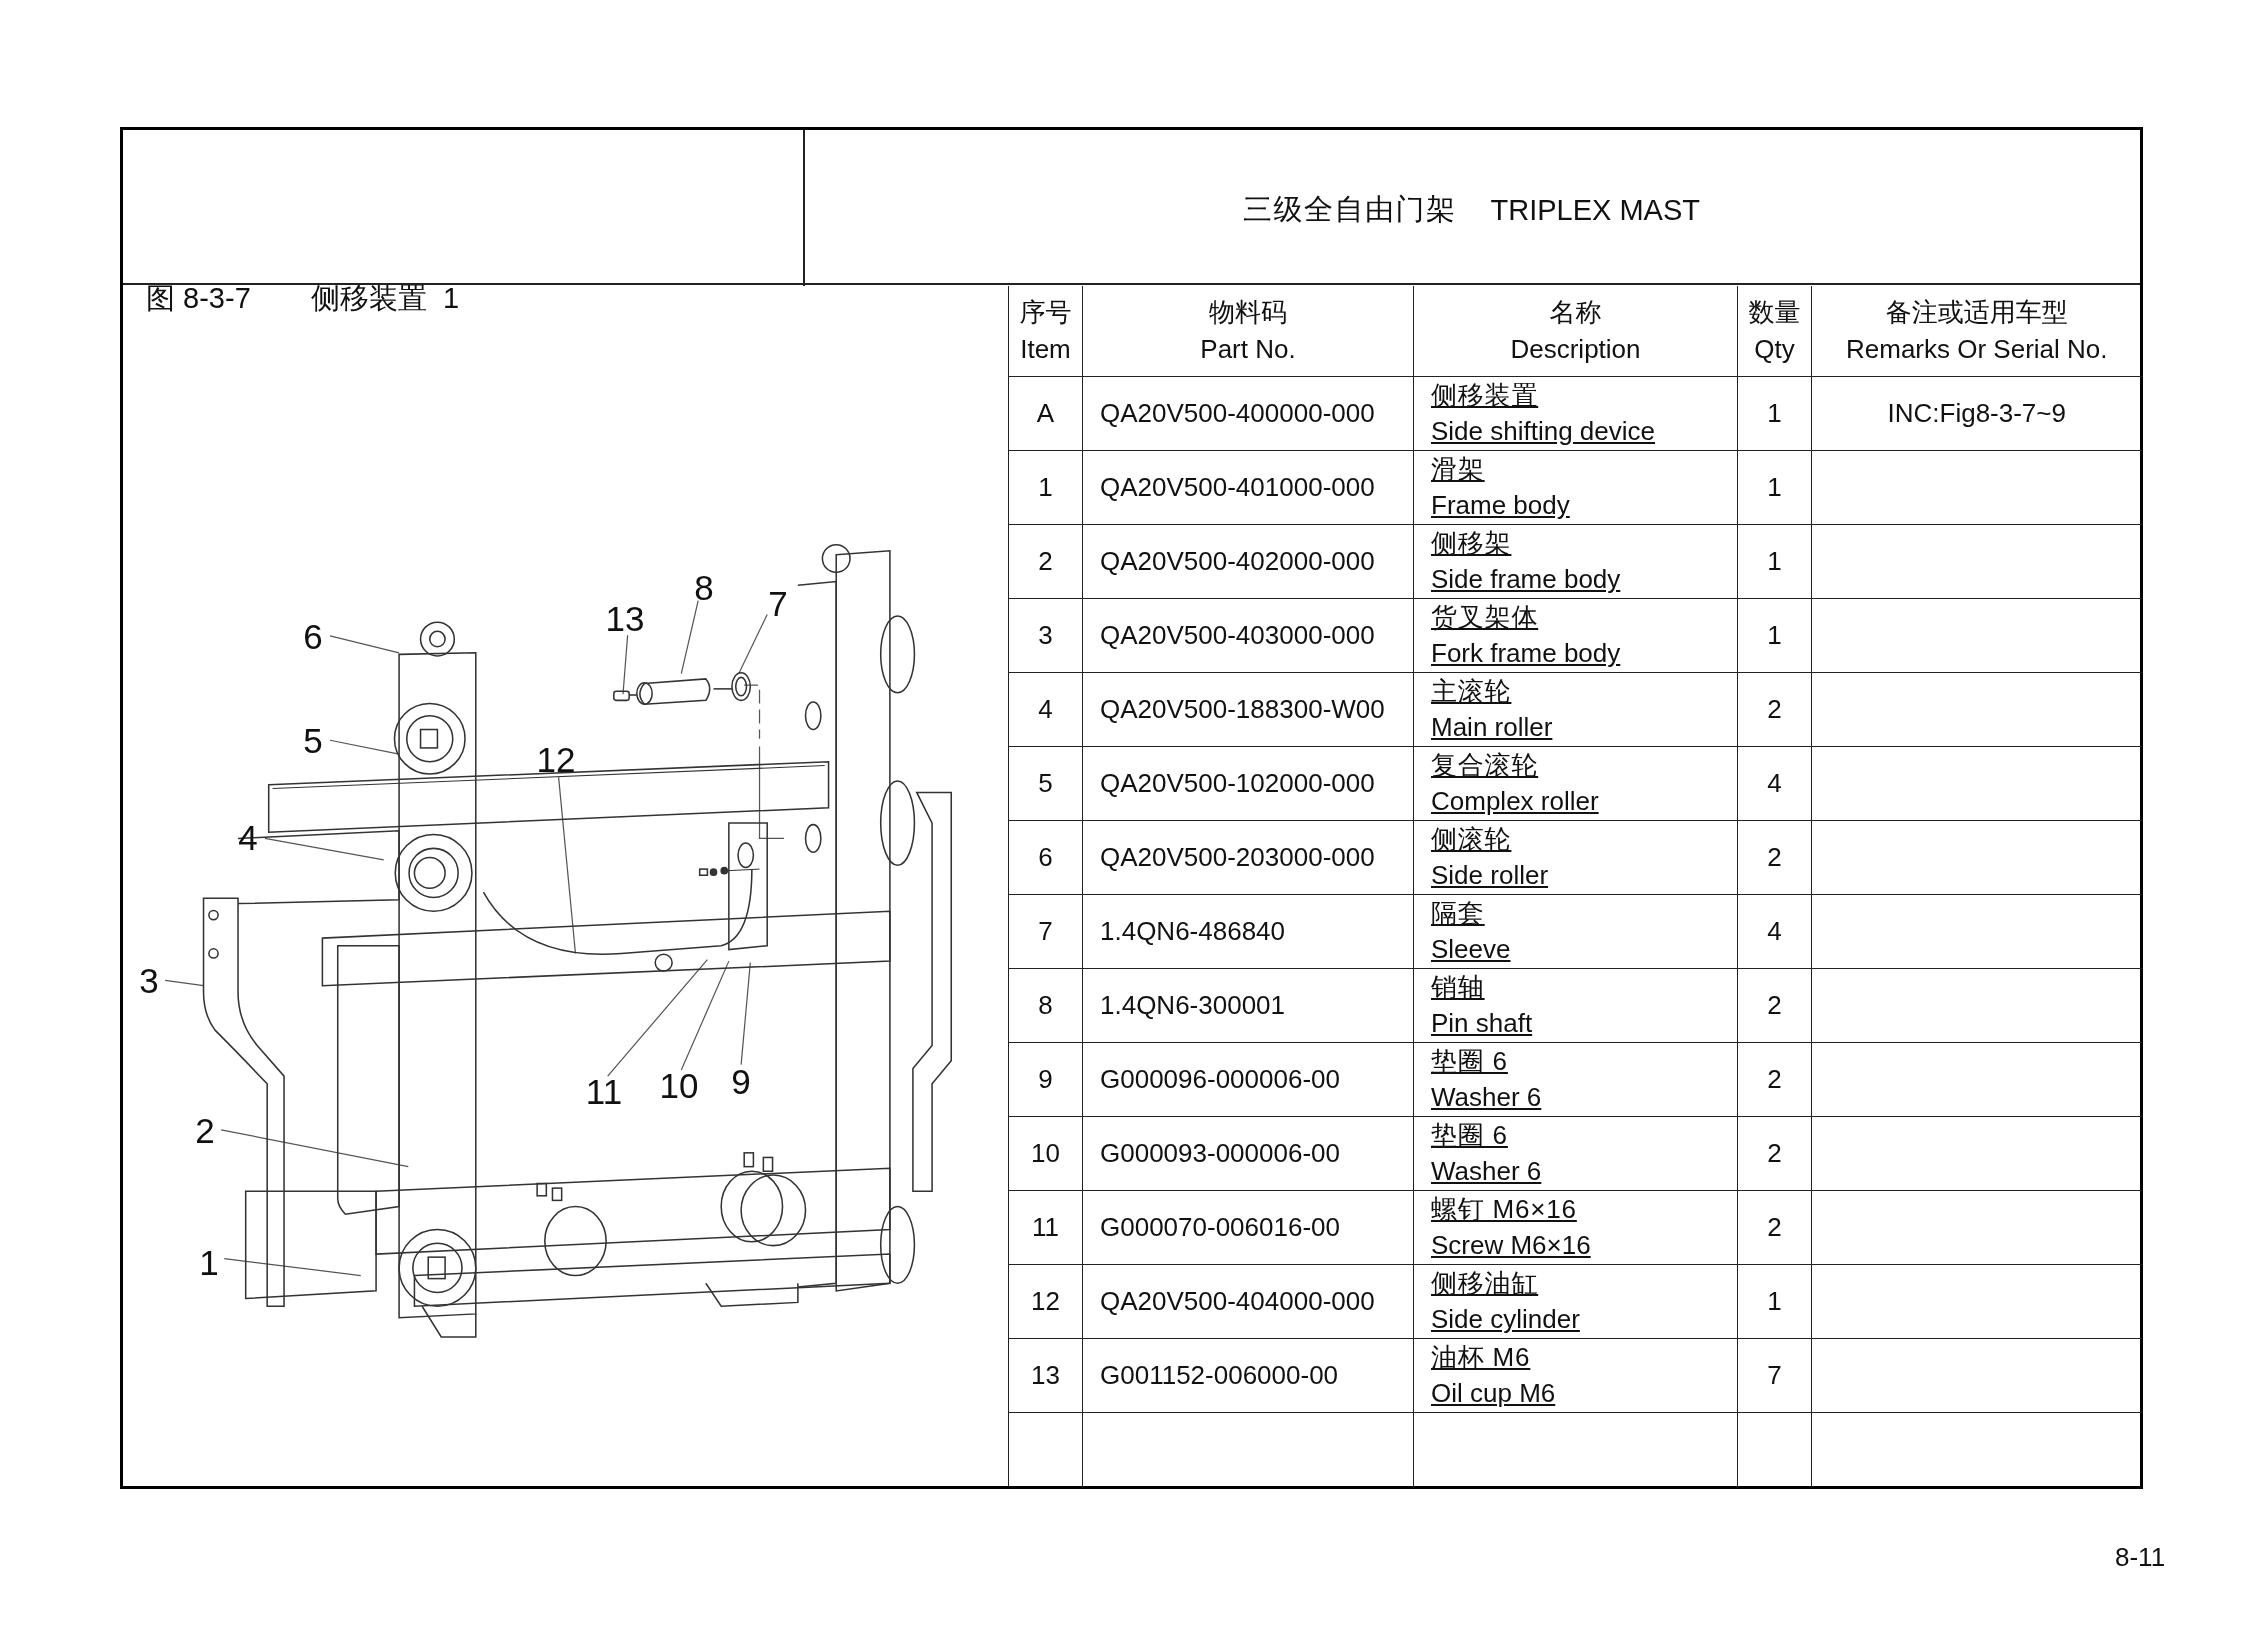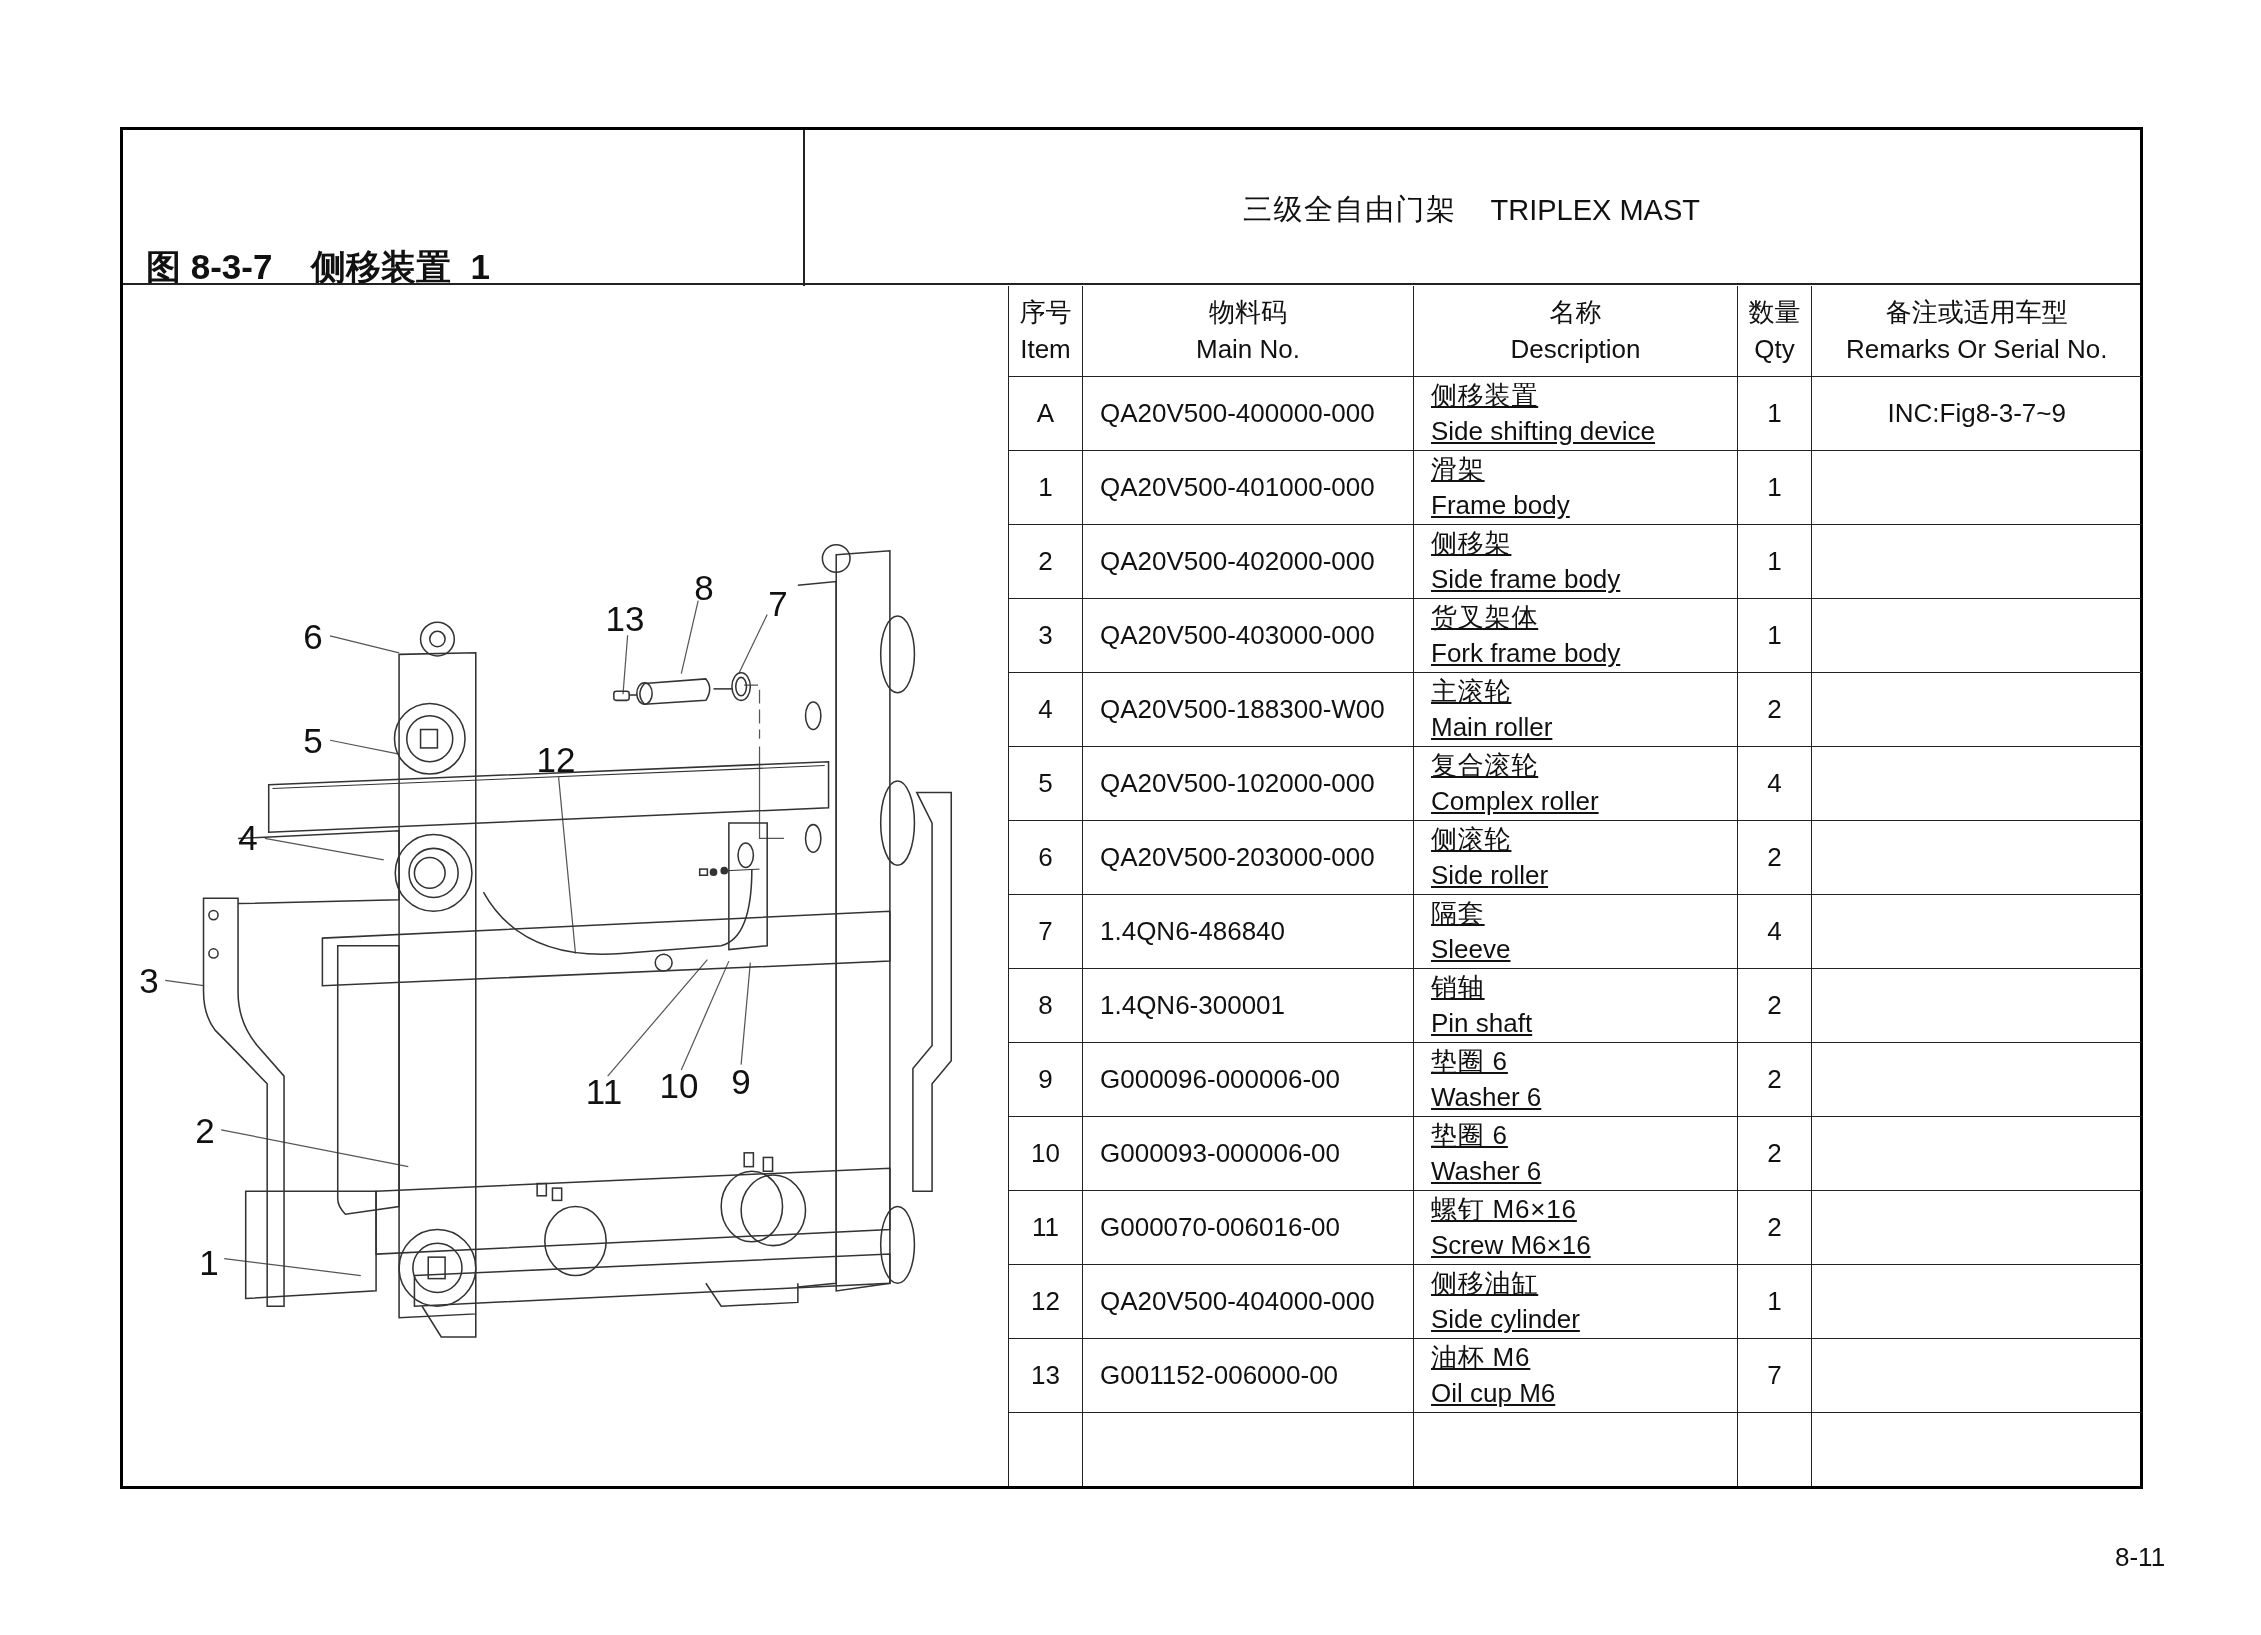--- a/index.html
+++ b/index.html
@@ -2,21 +2,21 @@
 <html style="font-size:12.3px"><head>
 <meta charset="utf-8">
 <style>
   html, body { margin:0; padding:0; background:#ffffff; }
   body { width:2261px; height:1635px; position:relative; overflow:hidden;
          font-family:"Liberation Sans","DejaVu Sans",sans-serif; color:#111; }
   .frame { position:absolute; left:120px; top:127px; width:2023px; height:1362px;
            border:3.8px solid #000; box-sizing:border-box; }
   .hdr-line { position:absolute; left:0; right:0; top:153px; height:0; border-top:2.3px solid #222; }
   .hdr-div { position:absolute; left:680px; top:0; height:156px; width:0; border-left:2.3px solid #222; }
-  .fig-title { position:absolute; left:23px; top:14px; font-weight:bold; font-size:35px; line-height:49px; white-space:pre; }
+  .fig-title { position:absolute; left:23px; top:46px; font-weight:normal; font-size:29px; line-height:49px; white-space:pre; }
   .fig-title .row span { display:inline-block; }
   .fig-title .num { width:165px; }
   .mast { position:absolute; left:680px; right:0; top:0; height:153px; display:flex; align-items:center; justify-content:center;
           font-size:29px; padding-top:7.7px; box-sizing:border-box; }
   .mast .zh { margin-right:34px; letter-spacing:1.5px; }
   .diagram { position:absolute; left:0; top:156px; width:885px; height:1203px; }
   .diagram svg { position:absolute; left:0; top:0; }
   .callout { position:absolute; font-size:35px; line-height:35px; transform:translate(-50%,-50%); }
   table.parts { position:absolute; left:885px; top:156px; width:1132px; border-collapse:collapse; table-layout:fixed; }
   table.parts td, table.parts th { border:1.9px solid #222; padding:0; font-weight:normal; font-size:26px; }
@@ -162,21 +162,21 @@
         <col style="width:330px">
     </colgroup>
     <tbody>
         <tr class="head">
       <th>
             <div>序号</div>
             <div>Item</div>
           </th>
       <th>
             <div>物料码</div>
-            <div>Main No.</div>
+            <div>Part No.</div>
           </th>
       <th>
             <div>名称</div>
             <div>Description</div>
           </th>
       <th>
             <div>数量</div>
             <div>Qty</div>
           </th>
       <th>

